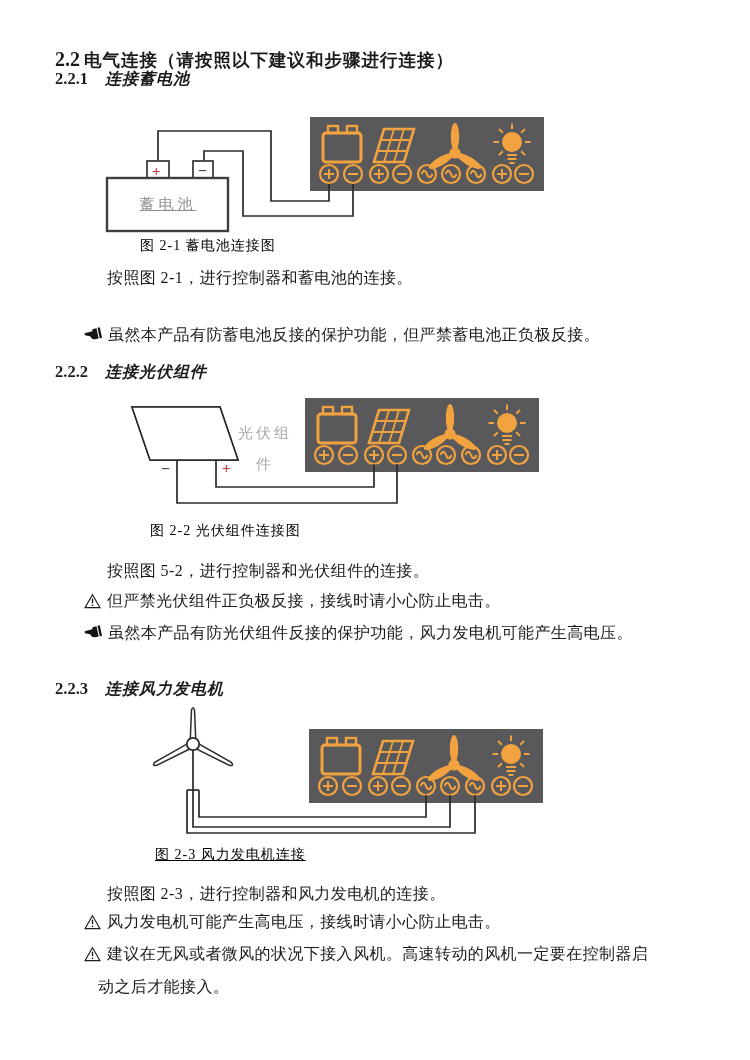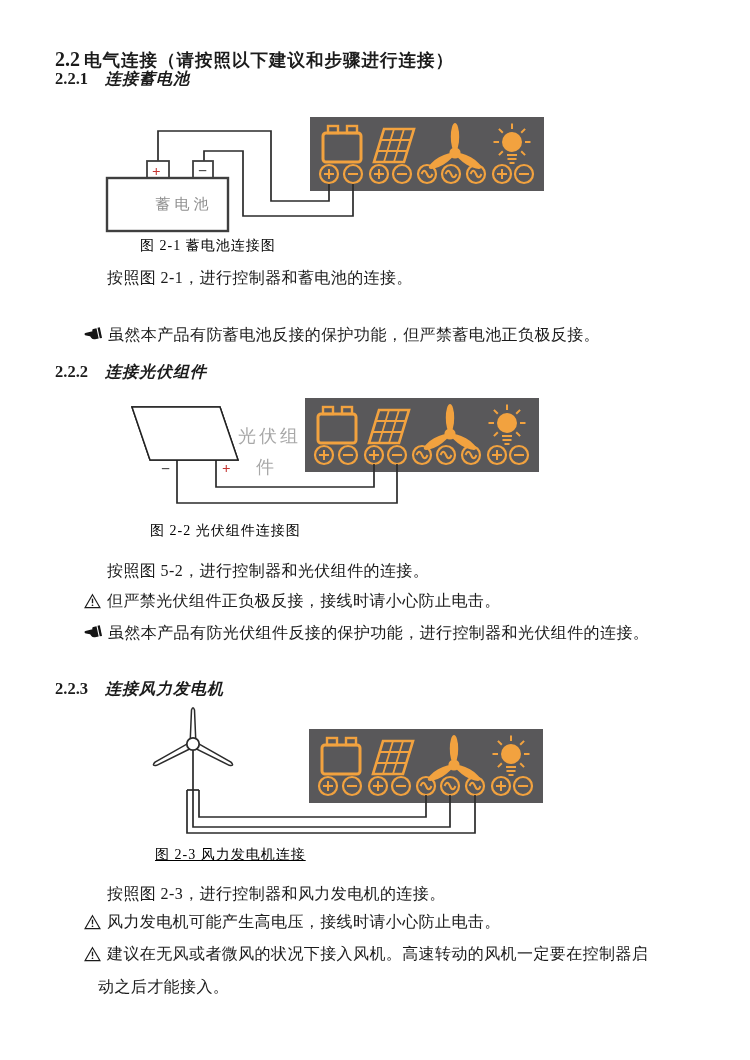--- a/index.html
+++ b/index.html
@@ -15,21 +15,21 @@
   .h2 .ttl{font-size:16px;letter-spacing:1px;font-style:italic;}
   
   .para{font-size:16px;letter-spacing:0.4px;white-space:nowrap;}
   .notice{display:flex;align-items:flex-start;gap:6px;}
   .notice .txt{font-size:16px;letter-spacing:0.4px;white-space:nowrap;}
   .nicon{flex:0 0 auto;margin-top:2px;}
   .hand{transform:rotate(-12deg);}
   
   .caption{font-size:14px;text-align:left;letter-spacing:1px;color:#000000;white-space:nowrap;}
   .devlabel{font-size:15px;color:var(--labelgray);letter-spacing:4px;text-align:center;white-space:nowrap;}
-  .sidelabel{font-size:18px;color:var(--lightgray);letter-spacing:3px;white-space:nowrap;}
+  .sidelabel{font-size:15px;color:var(--lightgray);letter-spacing:3px;white-space:nowrap;}
   .pluslbl{font-size:15px;font-weight:bold;color:var(--red);line-height:1;}
   .minuslbl{font-size:16px;font-weight:bold;color:#4a4a4a;line-height:1;}
   
   .panel{position:absolute;width:234px;height:74px;z-index:1;}
   .overlay{position:absolute;left:0;top:0;z-index:2;pointer-events:none;}
   .textlayer{z-index:3;}
   .panel-bg{fill:var(--panel);}
   .acc-s{stroke:var(--accent);fill:none;}
   .acc-f{fill:var(--accent);}
   .wire{fill:none;stroke:var(--wire);stroke-width:1.7;}
@@ -275,21 +275,21 @@
     <span class="ttl">电气连接（请按照以下建议和步骤进行连接）</span>
   </div>
 
   <div class="abs textlayer h2" style="left:55px;top:69px;">
     <span class="num">2.2.1</span>
     <span class="ttl">连接蓄电池</span>
   </div>
 
   <div class="abs textlayer pluslbl" style="left:152px;top:164px;">+</div>
   <div class="abs textlayer minuslbl" style="left:198px;top:163px;">−</div>
-  <div class="abs textlayer devlabel" style="left:128px;top:195px;width:112px;">蓄电池</div>
+  <div class="abs textlayer devlabel" style="left:112px;top:195px;width:112px;text-decoration:underline;">蓄电池</div>
   <div class="abs textlayer caption" style="left:140px;top:237px;width:390px;">图 2-1 蓄电池连接图</div>
 
   <div class="abs textlayer para" style="left:107px;top:268px;">按照图 2-1，进行控制器和蓄电池的连接。</div>
 
 
   <div class="abs textlayer notice" style="left:84px;top:325px;">
     <span class="nicon hand">
       <svg width="18" height="13" viewBox="0 0 20 14">
           <path d="M1.2,5.2 Q0.8,3.9 2.4,3.6 L10.5,3.4 L10.5,2.2 Q10.6,1 12,1 L15.6,1 L15.6,12.6 L11.5,12.6 Q8.8,12.6 7.8,10.4 L6.8,8.2 L2.6,6.6 Q1.4,6.2 1.2,5.2 Z" fill="#141414"></path>
           <rect x="16.8" y="0.8" width="2.6" height="12" fill="#141414"></rect>
@@ -322,21 +322,21 @@
     <span class="txt">但严禁光伏组件正负极反接，接线时请小心防止电击。</span>
   </div>
 
   <div class="abs textlayer notice" style="left:84px;top:623px;">
     <span class="nicon hand">
       <svg width="18" height="13" viewBox="0 0 20 14">
           <path d="M1.2,5.2 Q0.8,3.9 2.4,3.6 L10.5,3.4 L10.5,2.2 Q10.6,1 12,1 L15.6,1 L15.6,12.6 L11.5,12.6 Q8.8,12.6 7.8,10.4 L6.8,8.2 L2.6,6.6 Q1.4,6.2 1.2,5.2 Z" fill="#141414"></path>
           <rect x="16.8" y="0.8" width="2.6" height="12" fill="#141414"></rect>
         </svg>
     </span>
-    <span class="txt">虽然本产品有防光伏组件反接的保护功能，进行控制器和光伏组件的连接。</span>
+    <span class="txt">虽然本产品有防光伏组件反接的保护功能，风力发电机可能产生高电压。</span>
   </div>
 
   <div class="abs textlayer h2" style="left:55px;top:679px;">
     <span class="num">2.2.3</span>
     <span class="ttl">连接风力发电机</span>
   </div>
 
   <div class="abs textlayer caption" style="left:155px;top:846px;width:390px;text-decoration:underline;">图 2-3 风力发电机连接</div>
 
   <div class="abs textlayer para" style="left:107px;top:884px;">按照图 2-3，进行控制器和风力发电机的连接。</div>

